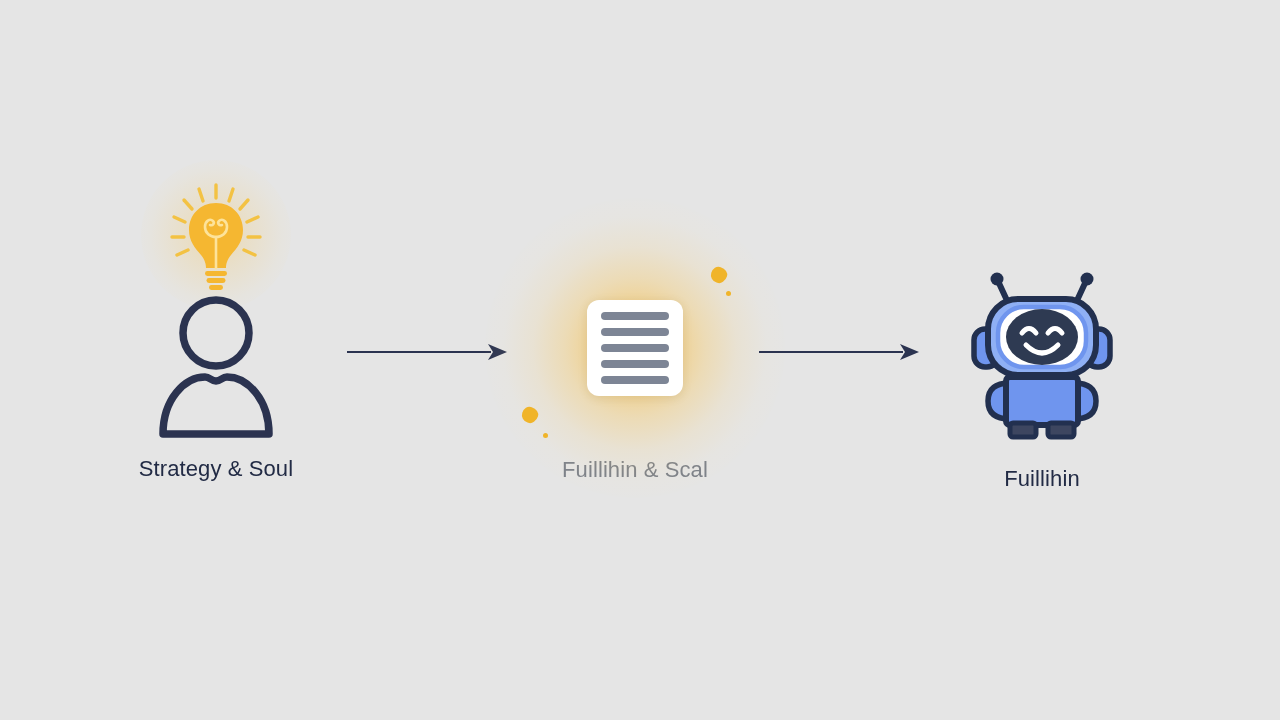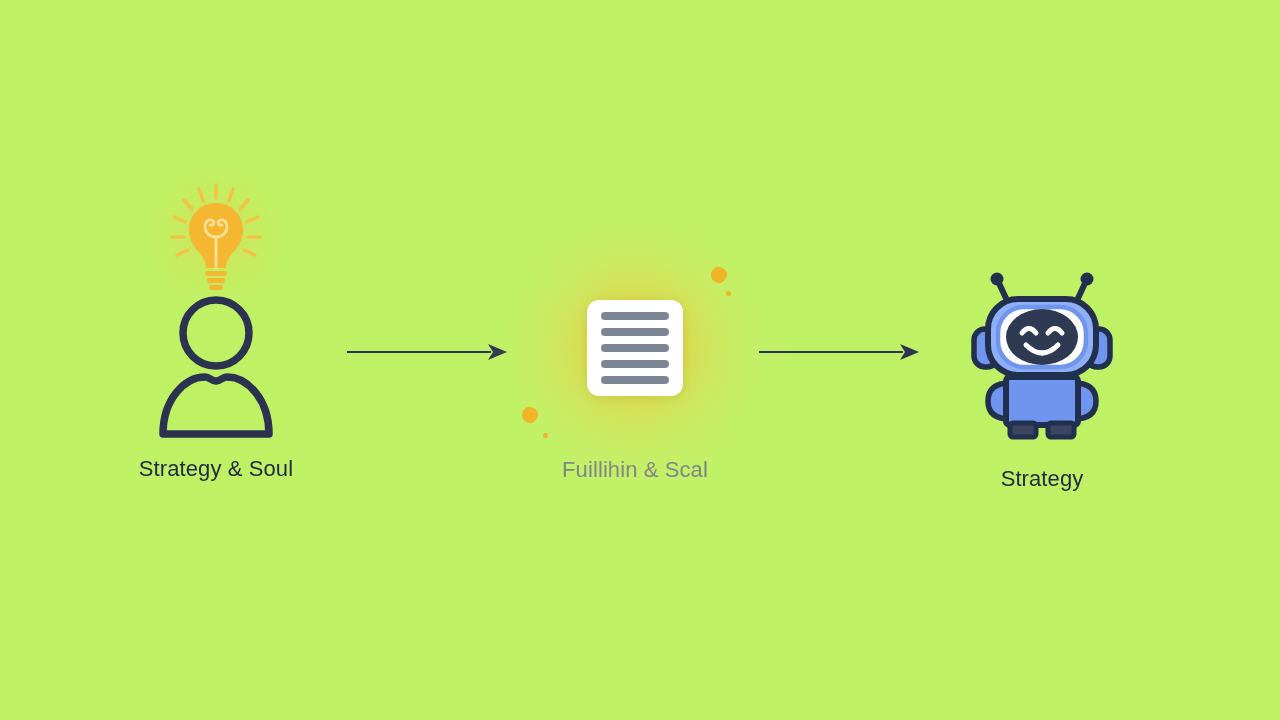--- a/index.html
+++ b/index.html
@@ -11,21 +11,21 @@
     height: 720px;
     background: #fdfdfd;
     font-family: "Liberation Sans", sans-serif;
     overflow: hidden;
   }
 
   #stage {
     position: relative;
     width: 1280px;
     height: 720px;
-    background: #bef264;
+    background: #e5e5e5;
   }
 
   
   .node {
     position: absolute;
     display: flex;
     flex-direction: column;
     align-items: center;
   }
 
@@ -313,16 +313,16 @@
 
         <path d="M48 118 q-22 0 -22 18 q0 18 22 18" fill="#6f95ee" stroke="#22304f" stroke-width="5.5" stroke-linejoin="round"></path>
         <path d="M112 118 q22 0 22 18 q0 18 -22 18" fill="#6f95ee" stroke="#22304f" stroke-width="5.5" stroke-linejoin="round"></path>
 
         <rect x="44" y="112" width="72" height="48" rx="4" fill="#6f95ee" stroke="#22304f" stroke-width="6"></rect>
 
         <rect x="48" y="158" width="26" height="14" rx="3" fill="#3d4660" stroke="#22304f" stroke-width="5"></rect>
         <rect x="86" y="158" width="26" height="14" rx="3" fill="#3d4660" stroke="#22304f" stroke-width="5"></rect>
       </svg>
     </div>
-    <div class="node-label">Strategy</div>
+    <div class="node-label">Fuillihin</div>
   </div>
 
 </div>
 
 </body></html>

